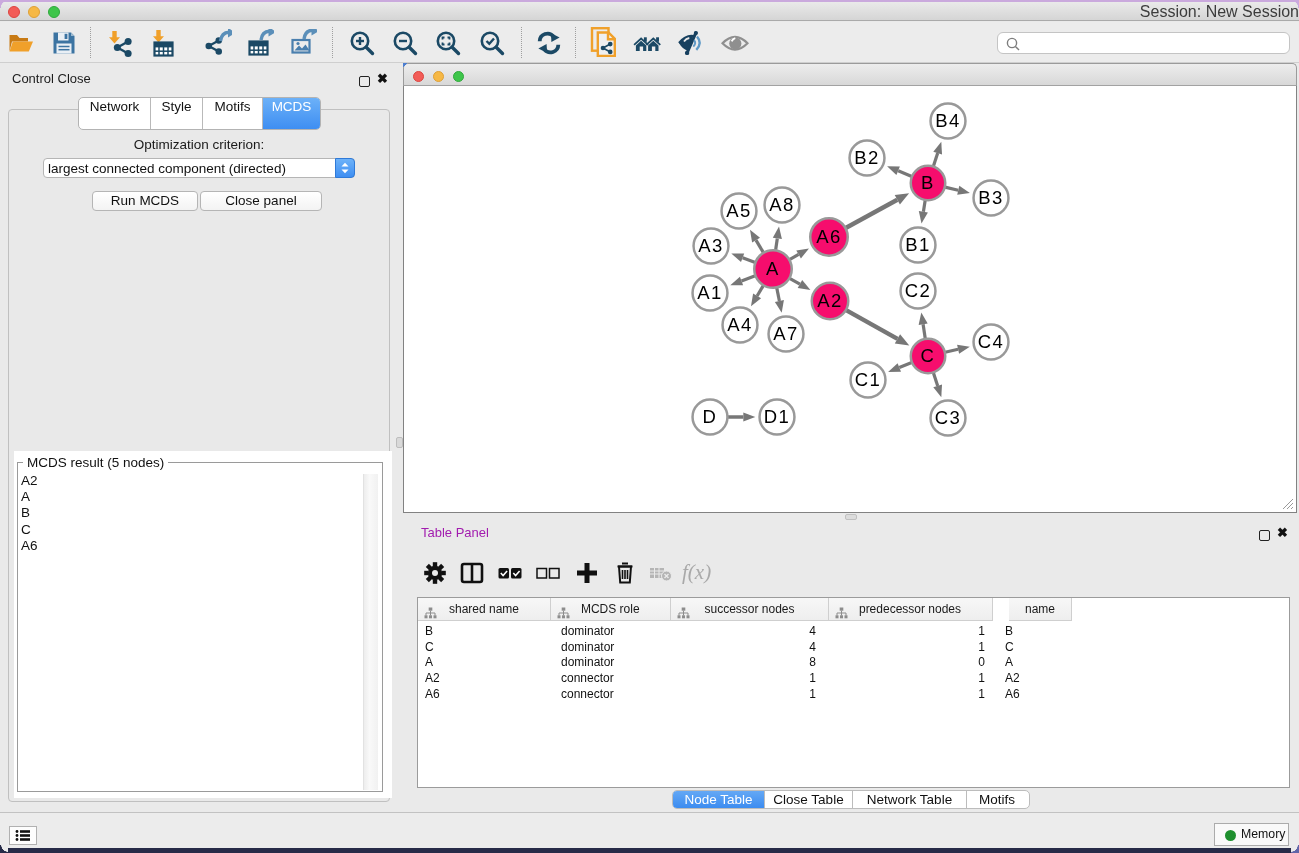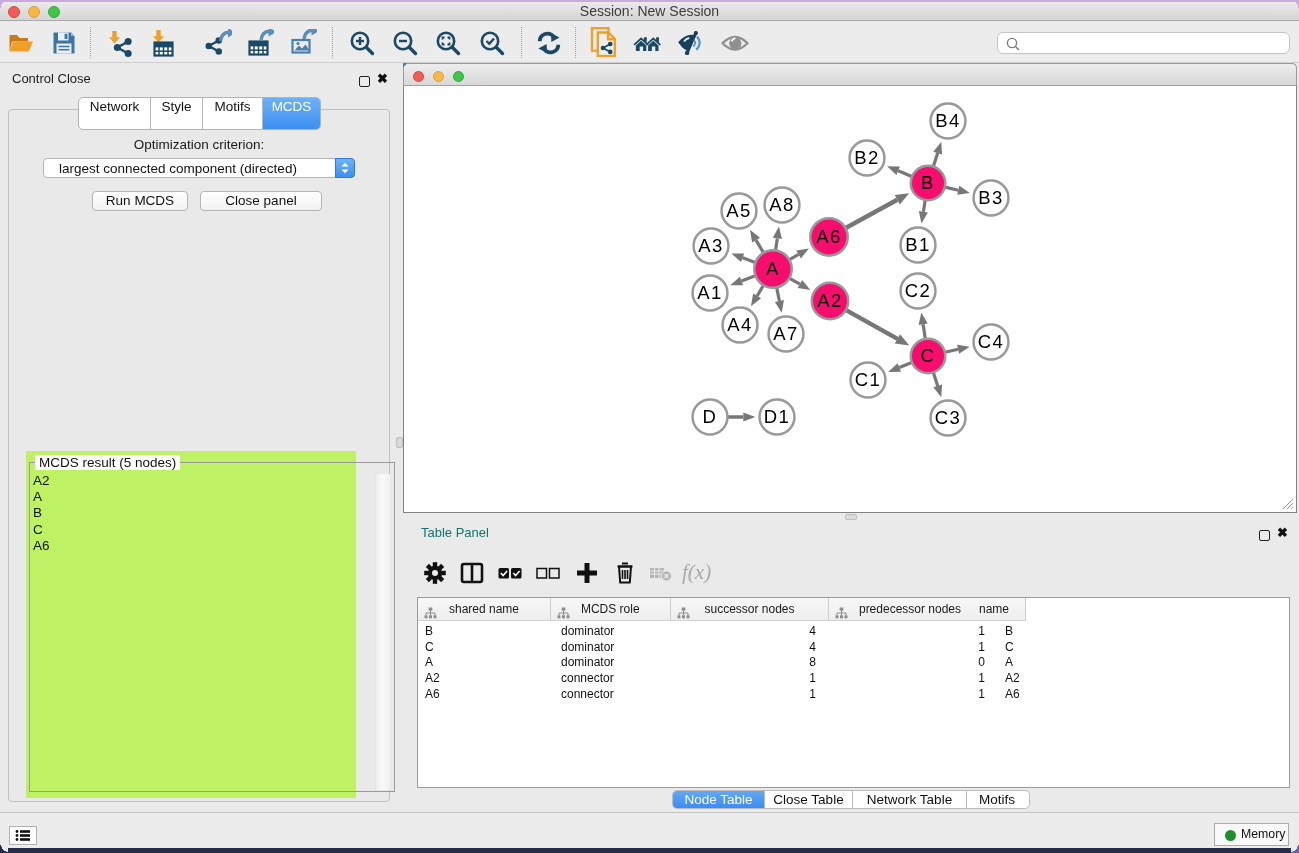--- a/index.html
+++ b/index.html
@@ -11,62 +11,62 @@
 #desktop-bottom{position:absolute;left:0;top:848px;width:1299px;height:5px;background:#272b48;z-index:50}
 #crn-bl{left:0;top:845px;background:radial-gradient(circle at 100% 0%,#ececec 0 6.5px,#272b48 7px)}
 #crn-br{right:0;top:845px;background:radial-gradient(circle at 0% 0%,#ececec 0 6.5px,#6165a8 7px)}
 .abs{position:absolute}
 
 #titlebar{position:absolute;left:0;top:0;width:1299px;height:21px;background:linear-gradient(#ececec,#d5d5d5);border-bottom:1px solid #aaaaaa;border-radius:5px 5px 0 0}
 .tl{position:absolute;top:6px;width:12px;height:12px;border-radius:50%}
 #titlebar .t1{left:8px;background:#f25c57;border:1px solid #dc4540}
 #titlebar .t2{left:28px;background:#f6b845;border:1px solid #dfa036}
 #titlebar .t3{left:48px;background:#3ec54a;border:1px solid #2fa93c}
-#titlebar .title{position:absolute;top:3px;left:0;width:100%;text-align:center;font-size:14px;color:#3c3c3c}
+#titlebar .title{position:absolute;top:3px;left:0;width:100%;text-align:right;font-size:16px;color:#3c3c3c}
 
 #toolbar{position:absolute;left:0;top:22px;width:1299px;height:41px;background:#ececec;border-bottom:1px solid #cfcfcf}
 .tsep{position:absolute;top:5px;height:31px;width:0;border-left:1px dotted #9f9f9f}
 .ticon{position:absolute;top:7px;width:28px;height:28px}
 #search{position:absolute;left:997px;top:10px;width:293px;height:22px;background:#fff;border:1.5px solid #c4c4c4;border-radius:6px}
 #search svg{position:absolute;left:7px;top:3px}
 
 #cp-title{position:absolute;left:12px;top:71px;font-size:13px;color:#1c1c1c}
 #cp-body{position:absolute;left:8px;top:109px;width:382px;height:693px;border:1px solid #c0c0c0;border-radius:4px;background:#e9e9e9}
 .tabs{position:absolute;display:flex;height:33px;border:1px solid #b3b3b3;border-radius:5px;background:#fff;overflow:hidden}
 .tabs .tab{font-size:13.5px;color:#111;text-align:center;line-height:18px;border-right:1px solid #b9b9b9}
 .tabs .tab:last-child{border-right:none}
 .tabs .sel{background:linear-gradient(#6cb1f8,#3e8ef2);color:#fff}
 #cp-tabs{left:78px;top:97px;width:243px}
 #cp-tabs .tab:nth-child(1){width:72px}
 #cp-tabs .tab:nth-child(2){width:52px}
 #cp-tabs .tab:nth-child(3){width:60px}
 #cp-tabs .tab:nth-child(4){width:57px}
 #opt-label{position:absolute;left:0;top:137px;width:398px;text-align:center;font-size:13.5px;color:#1a1a1a}
-#combo{position:absolute;left:43px;top:158px;width:312px;height:20px;background:#fff;border:1px solid #b5b5b5;border-radius:4px;font-size:13.5px;color:#111;line-height:19px;padding-left:15px}
+#combo{position:absolute;left:43px;top:158px;width:312px;height:20px;background:#fff;border:1px solid #b5b5b5;border-radius:4px;font-size:13.5px;color:#111;line-height:19px;padding-left:4px}
 #combo .spin{position:absolute;right:-1px;top:-1px;width:20px;height:20px;border-radius:0 4px 4px 0;background:linear-gradient(#6db2f9 0%,#3e8ef2 100%);border:1px solid #2f7ad8}
 .btn{position:absolute;height:20px;background:linear-gradient(#ffffff,#f3f3f3);border:1px solid #b5b5b5;border-radius:4px;font-size:13.5px;color:#111;text-align:center;line-height:18px}
-#btn-run{left:92px;top:191px;width:96px}
+#btn-run{left:92px;top:191px;width:106px}
 #btn-close{left:200px;top:191px;width:122px}
-#mcds-box{position:absolute;left:26px;top:451px;width:330px;height:347px;background:#bef264}
+#mcds-box{position:absolute;left:14px;top:451px;width:378px;height:347px;background:#ffffff}
 #mcds-border{position:absolute;left:3px;top:11px;width:366px;height:330px;border:1px solid #9a9a9a}
 #mcds-legend{position:absolute;left:9px;top:4px;background:#fff;padding:0 4px;font-size:13.5px;color:#111}
 #mcds-list{position:absolute;left:7px;top:22px;font-size:13.5px;color:#111;line-height:16.2px}
 #mcds-scroll{position:absolute;left:349px;top:23px;width:15px;height:316px;background:linear-gradient(90deg,#ededed,#f9f9f9 40%,#f1f1f1);border-left:1px solid #e2e2e2}
 
 #netwin{position:absolute;left:403px;top:63px;width:894px;height:450px}
 #net-titlebar{position:absolute;left:0;top:0;width:894px;height:23px;background:linear-gradient(#ededed,#d8d8d8);border:1px solid #9b9b9b;border-bottom:1px solid #a2a2a2;border-radius:5px 5px 0 0}
 #net-titlebar .t1{left:9px;top:6.5px;background:#f25c57;border:1px solid #dc4540}
 #net-titlebar .t2{left:29px;top:6.5px;background:#f6b845;border:1px solid #dfa036}
 #net-titlebar .t3{left:49px;top:6.5px;background:#3ec54a;border:1px solid #2fa93c}
 .tl2{position:absolute;width:11px;height:11px;border-radius:50%}
 #net-titlebar .title{position:absolute;top:5px;left:0;width:100%;text-align:center;font-size:13px;color:#1a1a1a}
 #canvas{position:absolute;left:0;top:23px;width:894px;height:427px;background:#fff;border:1px solid #828282;border-top:none}
 #grip{position:absolute;right:2px;bottom:2px;width:14px;height:14px}
 
-#tp-title{position:absolute;left:421px;top:525px;font-size:13px;color:#0f766e}
+#tp-title{position:absolute;left:421px;top:525px;font-size:13px;color:#a21caf}
 .winbtn-sq{width:11px;height:11px;border:1.6px solid #222;border-radius:2px;display:inline-block}
 #tp-toolbar{position:absolute;left:403px;top:520px;width:896px;height:290px}
 .tpicon{position:absolute;top:40px}
 #table-outer{position:absolute;left:417px;top:597px;width:873px;height:191px;background:#fff;border:1px solid #9b9b9b}
 .th{position:absolute;top:0;height:23px;background:linear-gradient(#f7f7f7,#eeeeee);border-right:1px solid #cfcfcf;border-bottom:1px solid #cfcfcf;font-size:12px;color:#1a1a1a;text-align:center;line-height:23px}
 .trow{position:absolute;font-size:12px;color:#111;height:16px;line-height:16px}
 .num{text-align:right}
 
 #bottom-tabs{left:672px;top:790px;width:358px;height:19px;position:absolute;display:flex;border:1px solid #bcbcbc;border-radius:5px;background:#fff;overflow:hidden}
 #bottom-tabs .tab{font-size:13.5px;color:#111;text-align:center;line-height:18px;border-right:1px solid #bcbcbc}
@@ -424,21 +424,21 @@
             <rect x="5" y="8.3" width="3" height="3" fill="#8d8d8d"></rect>
             <rect x="9.5" y="8.3" width="3" height="3" fill="#8d8d8d"></rect>
           </svg></span>successor nodes</div>
 <div class="th" style="left:410.5px;width:164px"><span style="position:absolute;left:6px;top:5px"><svg width="13" height="12" viewBox="0 0 13 12" style="vertical-align:-1px">
             <rect x="4.7" y="0.5" width="3.6" height="3.2" fill="#8d8d8d"></rect>
             <path d="M6.5 3.7 v2.3 M2 8.5 V6 h9 v2.5 M6.5 6 v2.5" stroke="#8d8d8d" stroke-width="1" fill="none"></path>
             <rect x="0.5" y="8.3" width="3" height="3" fill="#8d8d8d"></rect>
             <rect x="5" y="8.3" width="3" height="3" fill="#8d8d8d"></rect>
             <rect x="9.5" y="8.3" width="3" height="3" fill="#8d8d8d"></rect>
           </svg></span>predecessor nodes</div>
-<div class="th" style="left:545px;width:63px">name</div>
+<div class="th" style="left:591px;width:63px">name</div>
 <div class="trow" style="left:7px;top:25px;width:120px">B</div>
 <div class="trow" style="left:143px;top:25px;width:110px">dominator</div>
 <div class="trow num" style="left:252px;top:25px;width:146px">4</div>
 <div class="trow num" style="left:410px;top:25px;width:157px">1</div>
 <div class="trow" style="left:587px;top:25px;width:80px">B</div>
 <div class="trow" style="left:7px;top:40.7px;width:120px">C</div>
 <div class="trow" style="left:143px;top:40.7px;width:110px">dominator</div>
 <div class="trow num" style="left:252px;top:40.7px;width:146px">4</div>
 <div class="trow num" style="left:410px;top:40.7px;width:157px">1</div>
 <div class="trow" style="left:587px;top:40.7px;width:80px">C</div>

